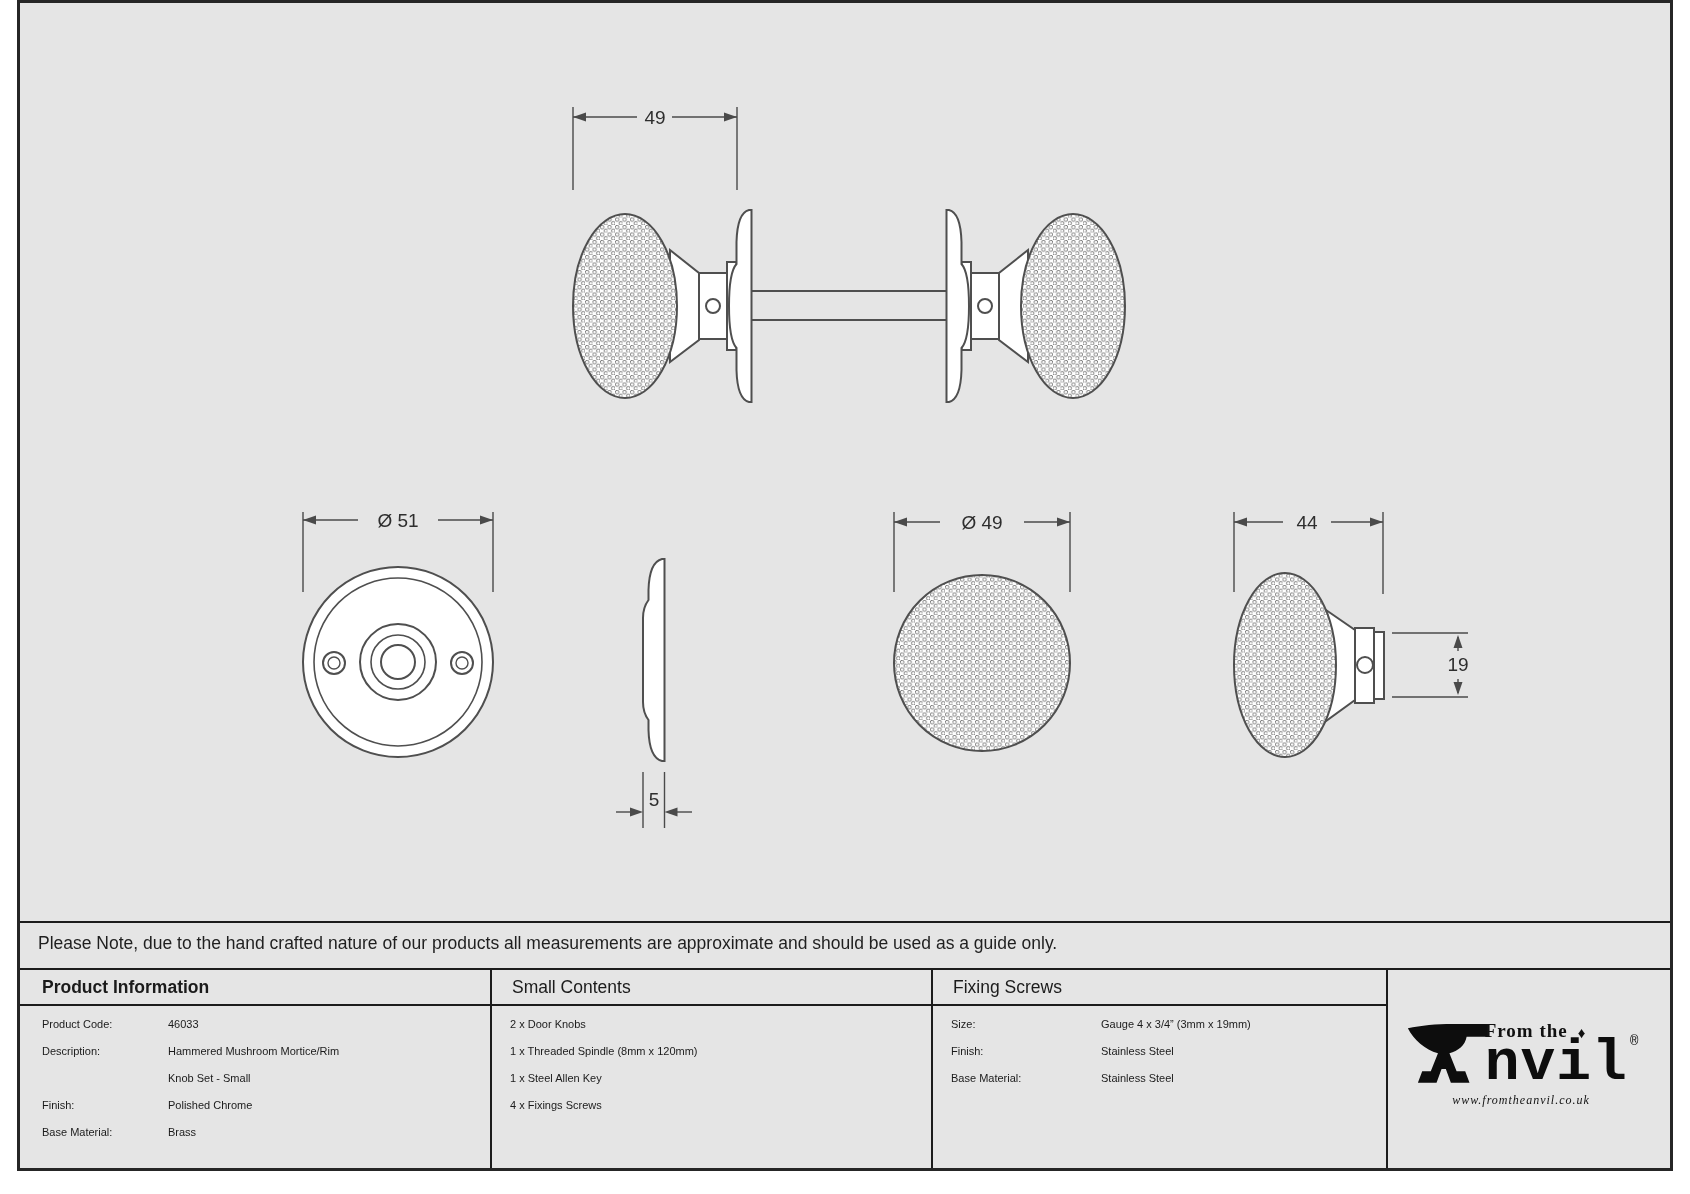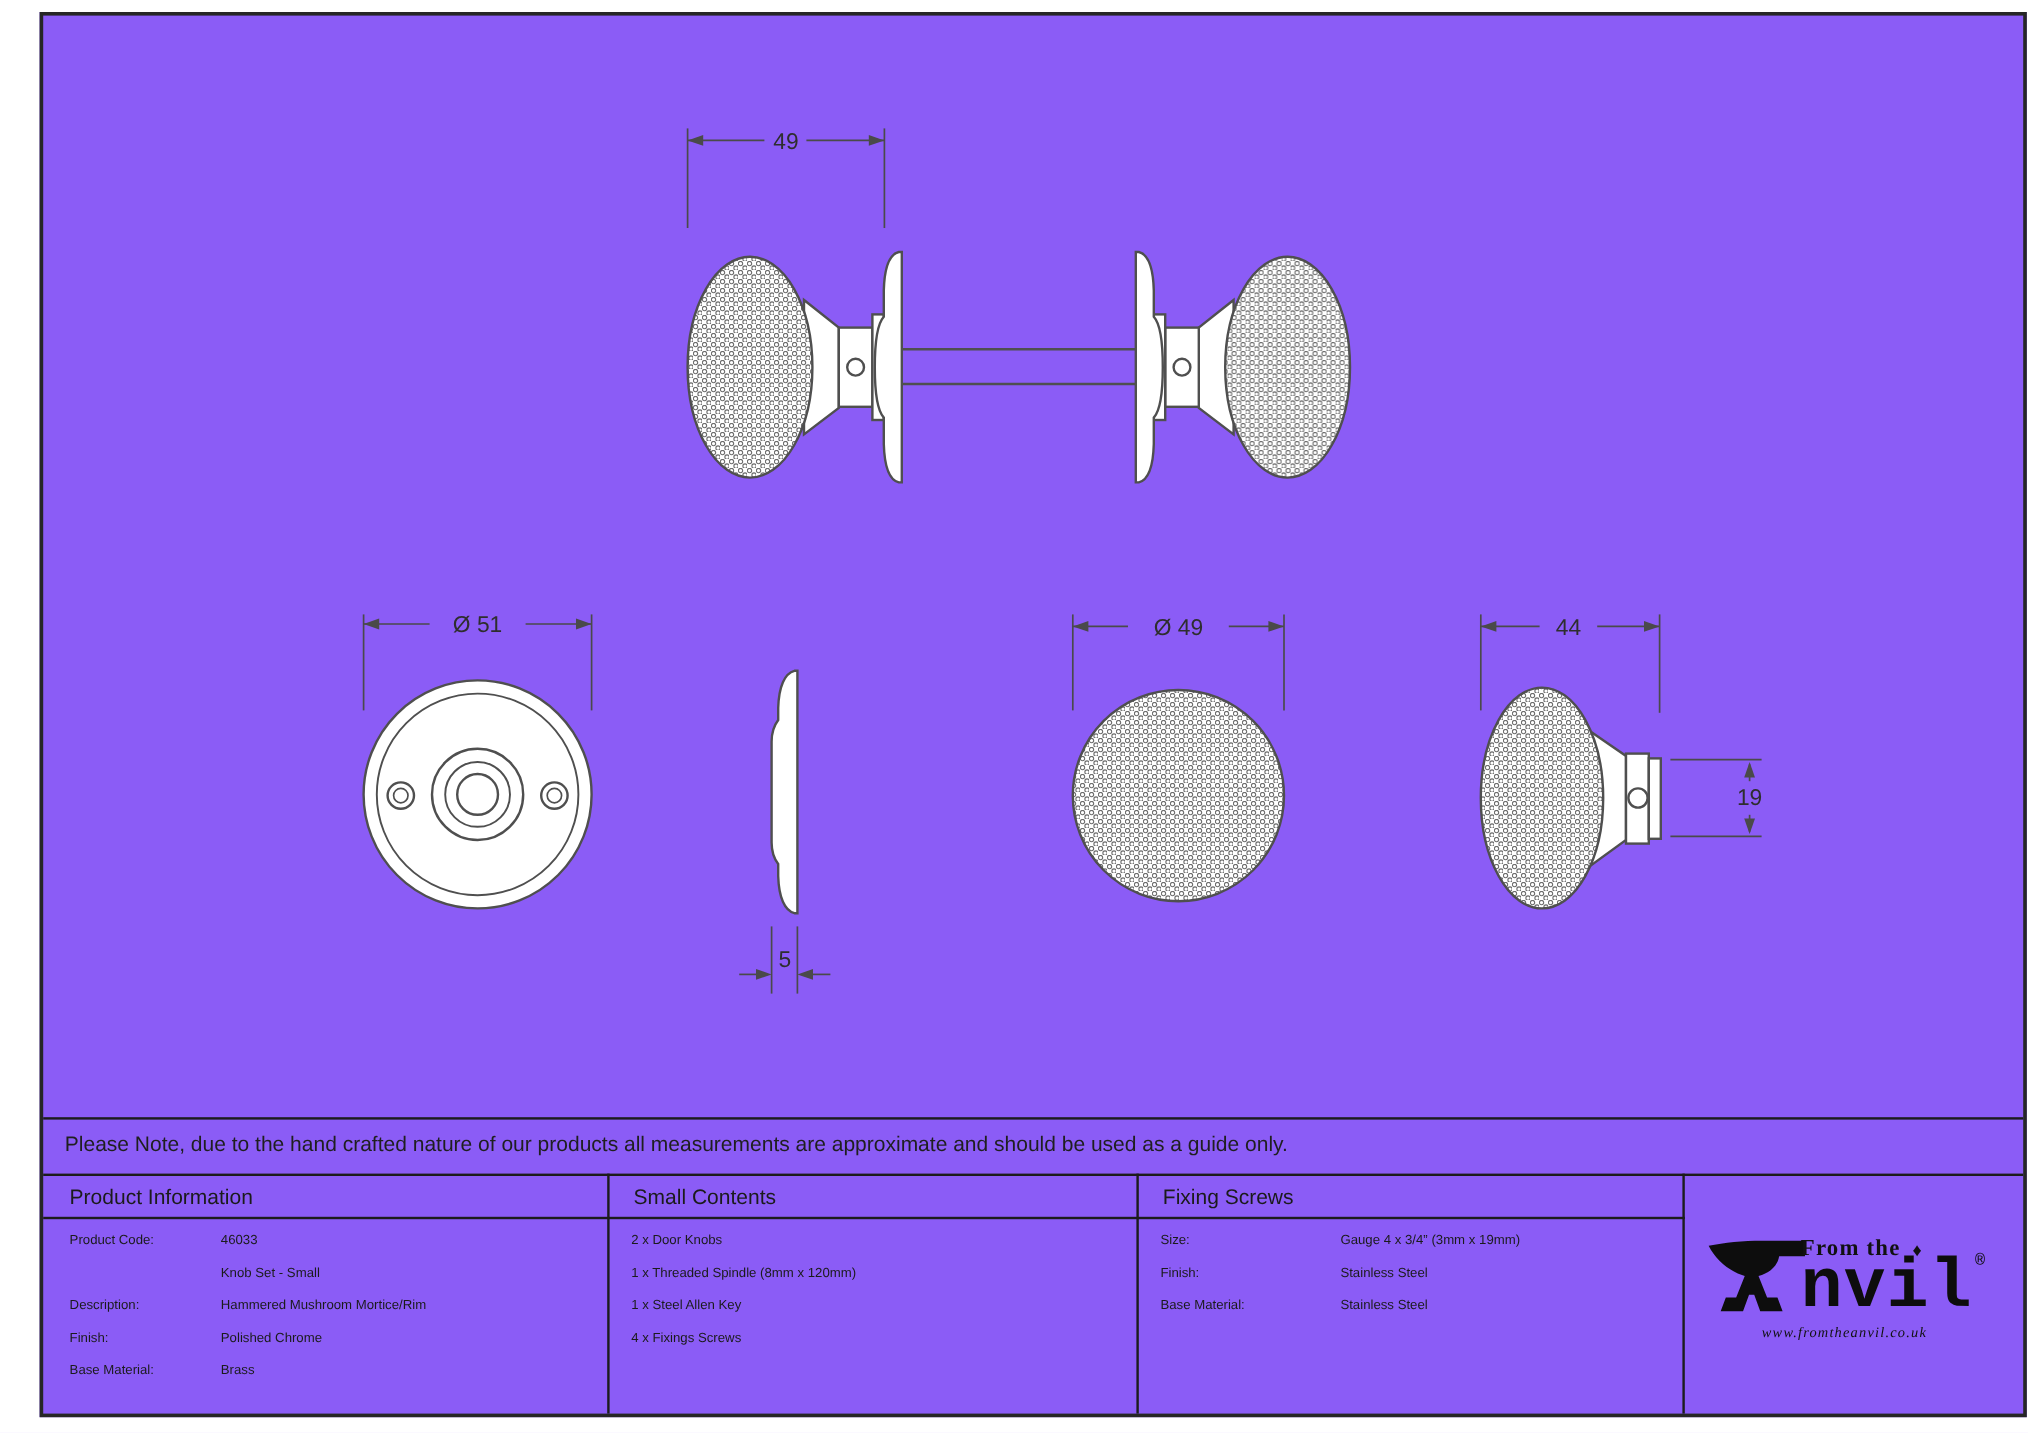--- a/index.html
+++ b/index.html
@@ -1,17 +1,17 @@
 <!DOCTYPE html>
 <html><head>
 <meta charset="utf-8">
 <style>
   html,body{margin:0;padding:0;background:#ffffff;}
   body{width:1690px;height:1194px;position:relative;font-family:"Liberation Sans",sans-serif;color:#222;overflow:hidden;}
-  #sheet{position:absolute;left:17px;top:10px;width:1650px;height:1165px;border:3px solid #262626;background:#8b5cf6;margin-left:16px;}
+  #sheet{position:absolute;left:17px;top:0;width:1650px;height:1165px;border:3px solid #262626;background:#e5e5e5;}
   .hline{position:absolute;background:#1c1c1c;height:2px;}
   .vline{position:absolute;background:#1c1c1c;width:2px;}
   .note-text{position:absolute;left:18px;top:930px;font-size:17.5px;color:#1f1f1f;}
   .hdr{position:absolute;font-size:17.5px;color:#1b1b1b;}
   .col-rows{position:absolute;font-size:11px;color:#1b1b1b;}
   .rowline{height:27px;line-height:27px;white-space:nowrap;position:relative;}
   .lbl{display:inline-block;}
   .val{position:absolute;left:126px;top:0;text-align:right;}
   .fs .val{left:150px;}
   .items .rowline{white-space:nowrap;}
@@ -35,36 +35,36 @@
 
   <div class="hline" style="left:0;top:918px;width:1650px;"></div>
   <div class="hline" style="left:0;top:965px;width:1650px;"></div>
   <div class="hline" style="left:0;top:1001px;width:1368px;"></div>
   <div class="vline" style="left:470px;top:965px;height:200px;"></div>
   <div class="vline" style="left:911px;top:965px;height:200px;"></div>
   <div class="vline" style="left:1366px;top:965px;height:200px;"></div>
 
   <div class="note-text">Please Note, due to the hand crafted nature of our products all measurements are approximate and should be used as a guide only.</div>
 
-  <div class="hdr" style="left:22px;top:974px;">Product Information</div>
+  <div class="hdr" style="left:22px;top:974px;font-weight:bold;">Product Information</div>
   <div class="hdr" style="left:492px;top:974px;">Small Contents</div>
   <div class="hdr" style="left:933px;top:974px;">Fixing Screws</div>
 
   <div class="col-rows" style="left:22px;top:1008px;width:440px;">
     <div class="rowline">
       <span class="lbl">Product Code:</span>
       <span class="val">46033</span>
     </div>
     <div class="rowline">
+      <span class="lbl">Description:</span>
+      <span class="val">Hammered Mushroom Mortice/Rim</span>
+    </div>
+    <div class="rowline">
       <span class="lbl"></span>
       <span class="val">Knob Set - Small</span>
-    </div>
-    <div class="rowline">
-      <span class="lbl">Description:</span>
-      <span class="val">Hammered Mushroom Mortice/Rim</span>
     </div>
     <div class="rowline">
       <span class="lbl">Finish:</span>
       <span class="val">Polished Chrome</span>
     </div>
     <div class="rowline">
       <span class="lbl">Base Material:</span>
       <span class="val">Brass</span>
     </div>
   </div>

